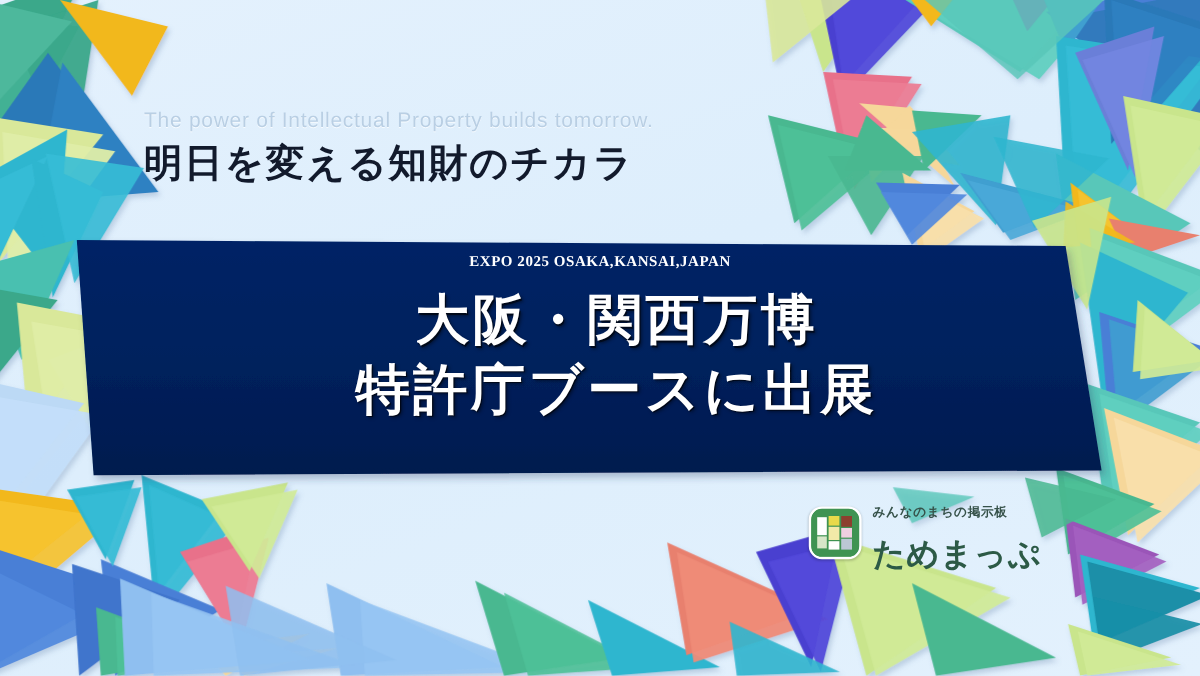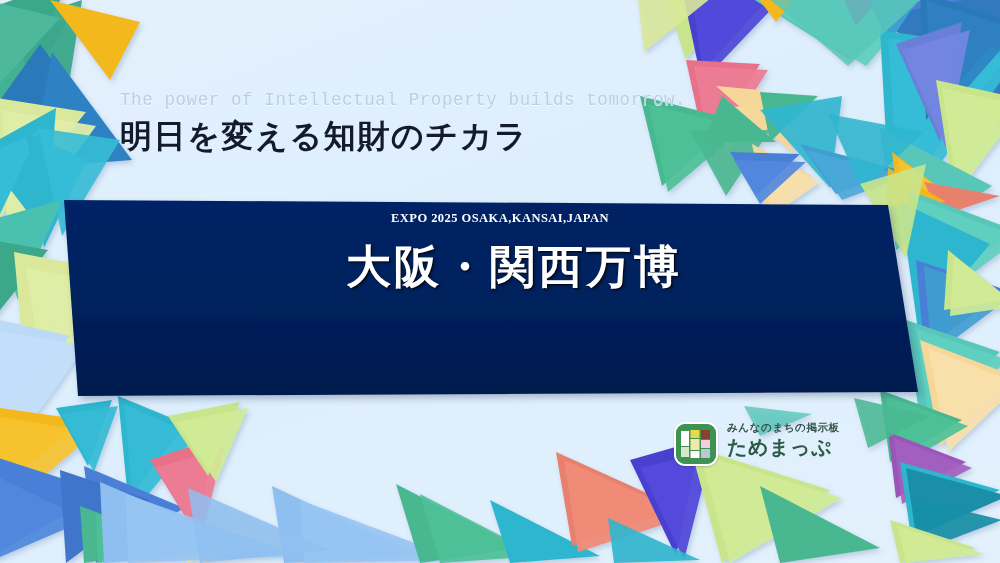--- a/index.html
+++ b/index.html
@@ -31,21 +31,21 @@
   }
 
   
   .tagline-block {
     position: absolute;
     left: 120px;
     top: 88px;
     z-index: 5;
   }
   .tagline-en {
-    font-family: Liberation Mono, monospace;
+    font-family: Liberation Sans, sans-serif;
     font-size: 17.5px;
     letter-spacing: 0.6px;
     color: #b9cfe4;
     white-space: nowrap;
     line-height: 1.4;
     text-shadow: 0 1px 0 rgba(255,255,255,0.75);
   }
   .tagline-ja {
     font-family: "DejaVu Serif", "Liberation Serif", serif;
     font-size: 32px;
@@ -129,23 +129,23 @@
   }
   .logo-tag {
     font-family: "DejaVu Sans", "Liberation Sans", sans-serif;
     font-size: 10.5px;
     font-weight: 700;
     letter-spacing: 0.6px;
     color: #36524a;
     white-space: nowrap;
   }
   .logo-name {
-    margin-top: 4px;
+    margin-top: 16px;
     font-family: "DejaVu Sans", "Liberation Sans", sans-serif;
-    font-size: 20px;
+    font-size: 27px;
     font-weight: 700;
     letter-spacing: 0.5px;
     color: #2c5a46;
     white-space: nowrap;
   }
 </style>
 </head>
 <body>
 
 <div id="stage">
@@ -309,20 +309,21 @@
 
   <div class="tagline-block">
     <div class="tagline-en">The power of Intellectual Property builds tomorrow.</div>
     <div class="tagline-ja">明日を変える知財のチカラ</div>
   </div>
 
   <div class="banner-content">
     <div class="banner-eyebrow">EXPO 2025 OSAKA,KANSAI,JAPAN</div>
     <div class="banner-title">
       <div class="line1">大阪・関西万博</div>
+      <div class="line2">特許庁ブースに出展</div>
     </div>
   </div>
 
   <div id="logo">
     <div class="logo-mark">
       <svg width="40" height="40" viewBox="0 0 40 40" xmlns="http://www.w3.org/2000/svg">
         <rect x="0" y="0" width="40" height="40" rx="9" fill="#3f9352"></rect>
         <rect x="5" y="7" width="8" height="15" fill="#ffffff"></rect>
         <rect x="5" y="23" width="8" height="10" fill="#d7e6c8"></rect>
         <rect x="14.5" y="6" width="9" height="8" fill="#e8d94a"></rect>

